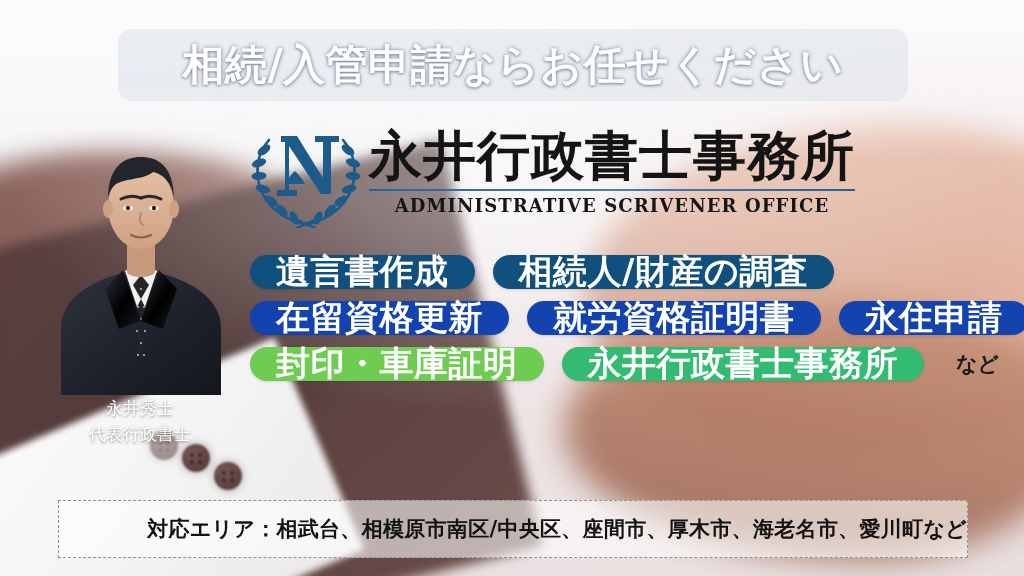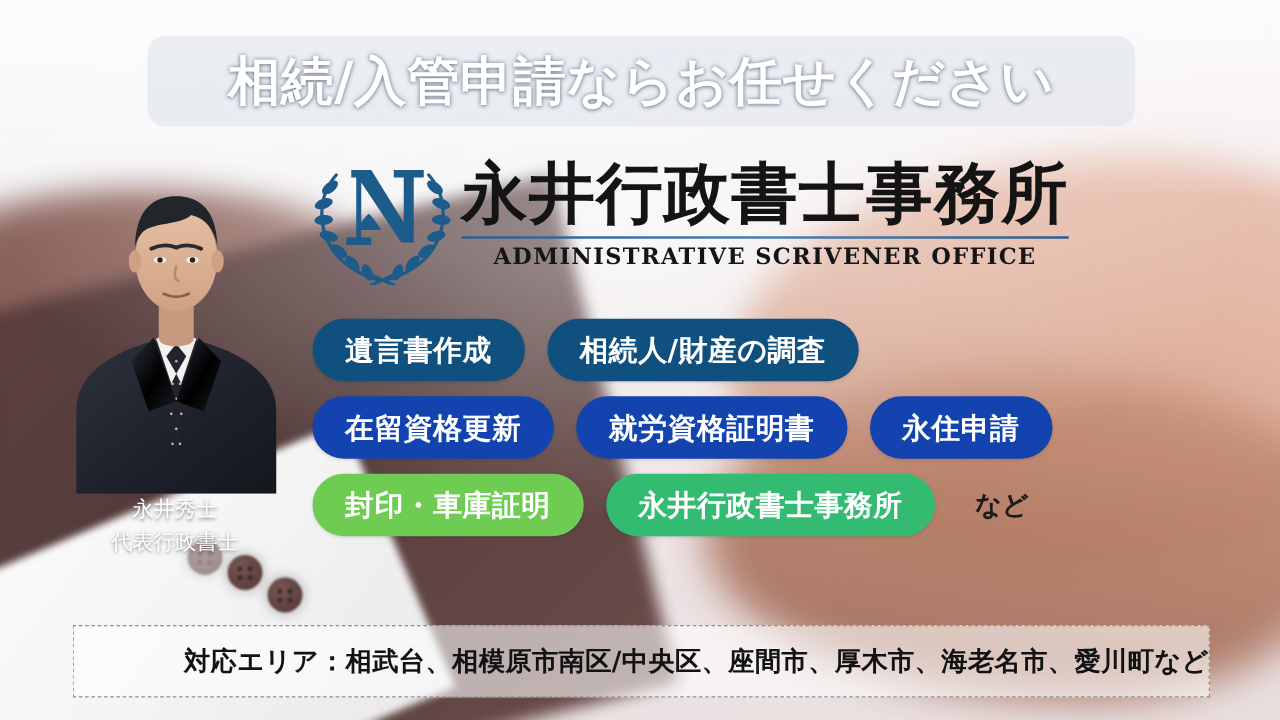--- a/index.html
+++ b/index.html
@@ -198,28 +198,28 @@
     top: 255px;
     width: 760px;
   }
   .pill-row {
     display: flex;
     align-items: center;
     gap: 18px;
     margin-bottom: 12px;
   }
   .pill {
-    height: 50px;
+    height: 34px;
     border-radius: 26px;
     display: flex;
     align-items: center;
     justify-content: center;
     padding: 0 26px;
     color: #ffffff;
-    font-size: 23px;
+    font-size: 34px;
     font-weight: 700;
     letter-spacing: .5px;
     white-space: nowrap;
     box-shadow: 0 1px 3px rgba(0,0,0,.13);
   }
   .pill.navy  { background: #10507f; }
   .pill.blue  { background: #1243ae; }
   .pill.green-light { background: #6ecc53; }
   .pill.green-mid   { background: #33bb72; }
   .nado {

